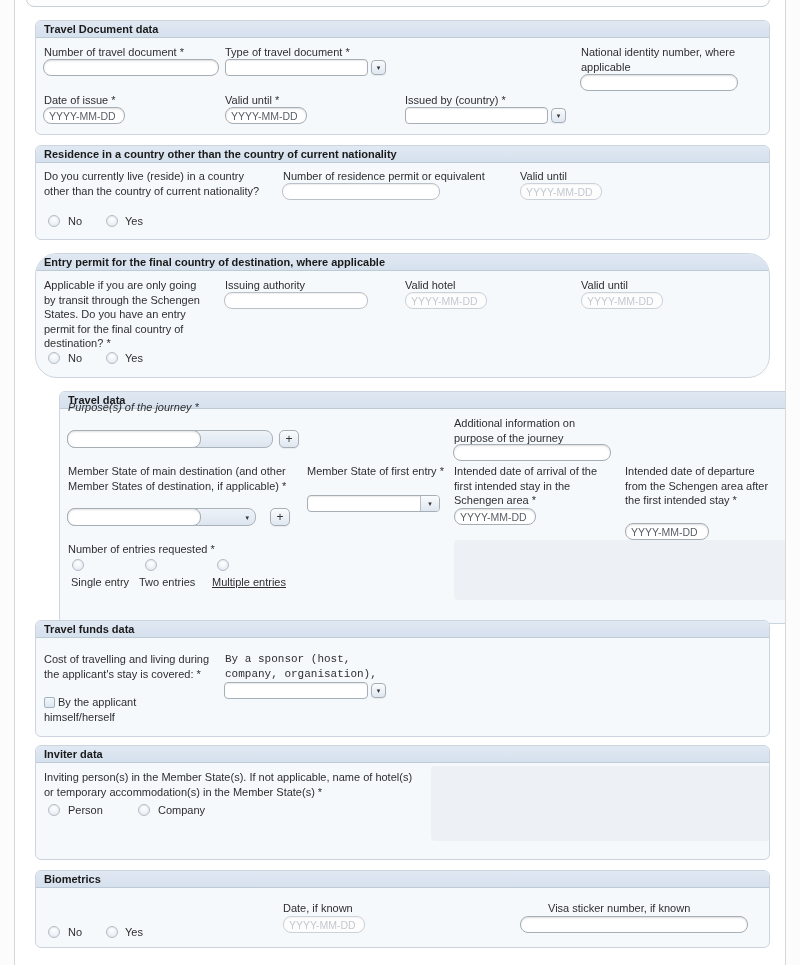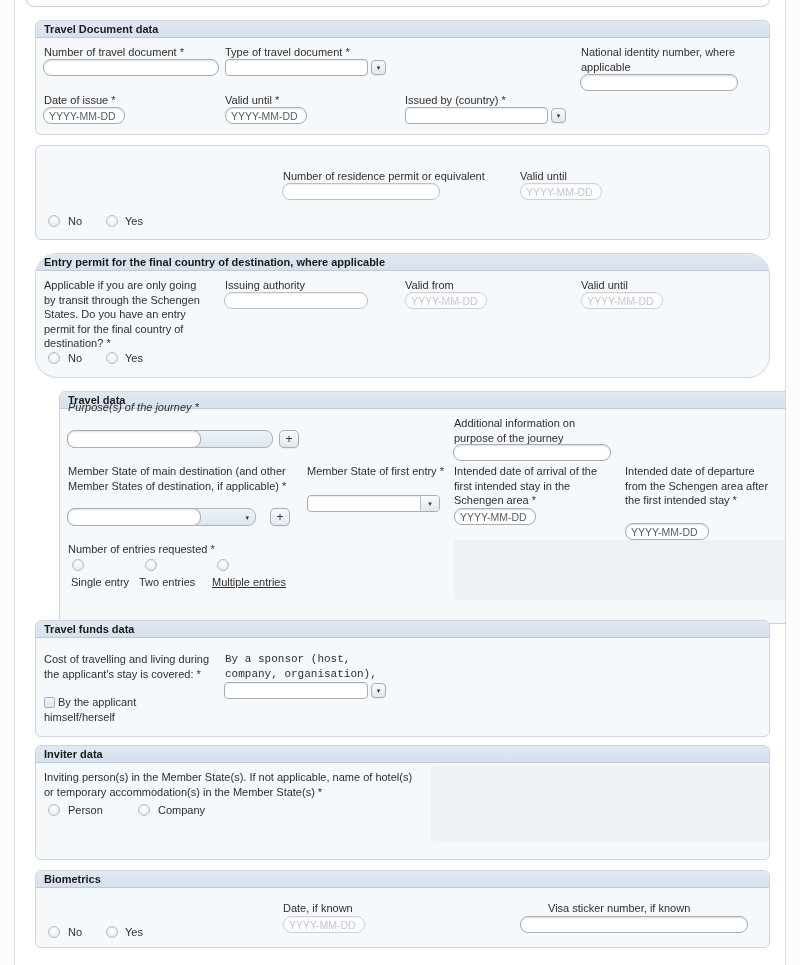--- a/index.html
+++ b/index.html
@@ -160,36 +160,38 @@
     <div class="lbl" style="left:8px;top:72px;">Date of issue *</div>
     <div class="lbl" style="left:189px;top:72px;">Valid until *</div>
     <div class="lbl" style="left:369px;top:72px;">Issued by (country) *</div>
     <input class="txt" style="left: 7px; top: 86px; width: 82px;" placeholder="YYYY-MM-DD">
     <input class="txt" style="left: 189px; top: 86px; width: 82px;" placeholder="YYYY-MM-DD">
     <div class="sel" style="left:369px;top:86px;width:143px;"></div>
     <div class="arrow-btn" style="left:515px;top:87px;"><span>▾</span></div>
   </div>
 
   <div class="fieldset" style="top:145px;height:95px;">
+    <div class="fs-header">Residence in a country other than the country of current nationality</div>
+    <div class="lbl" style="left:8px;top:23px;width:228px;">Do you currently live (reside) in a country other than the country of current nationality?</div>
     <div class="lbl" style="left:247px;top:23px;">Number of residence permit or equivalent</div>
     <input class="txt soft" style="left: 246px; top: 37px; width: 158px;">
     <div class="lbl" style="left:484px;top:23px;">Valid until</div>
     <input class="txt off" style="left: 484px; top: 37px; width: 82px;" disabled="" placeholder="YYYY-MM-DD">
     <span class="radio" style="left:12px;top:69px;"></span>
     <div class="lbl" style="left:32px;top:68px;">No</div>
     <span class="radio" style="left:70px;top:69px;"></span>
     <div class="lbl" style="left:89px;top:68px;">Yes</div>
   </div>
 
   <div class="fieldset" style="top:253px;height:125px;border-radius:22px;">
     <div class="fs-header">Entry permit for the final country of destination, where applicable</div>
     <div class="lbl" style="left:8px;top:24px;width:162px;">Applicable if you are only going by transit through the Schengen States. Do you have an entry permit for the final country of destination? *</div>
     <div class="lbl" style="left:189px;top:24px;">Issuing authority</div>
     <input class="txt soft" style="left: 188px; top: 38px; width: 144px;">
-    <div class="lbl" style="left:369px;top:24px;">Valid from</div>
+    <div class="lbl" style="left:369px;top:24px;">Valid hotel</div>
     <input class="txt off" style="left: 369px; top: 38px; width: 82px;" disabled="" placeholder="YYYY-MM-DD">
     <div class="lbl" style="left:545px;top:24px;">Valid until</div>
     <input class="txt off" style="left: 545px; top: 38px; width: 82px;" disabled="" placeholder="YYYY-MM-DD">
     <span class="radio" style="left:12px;top:98px;"></span>
     <div class="lbl" style="left:32px;top:97px;">No</div>
     <span class="radio" style="left:70px;top:98px;"></span>
     <div class="lbl" style="left:89px;top:97px;">Yes</div>
   </div>
 
   <div class="fieldset" style="top:391px;height:233px;margin-left:24px;">

